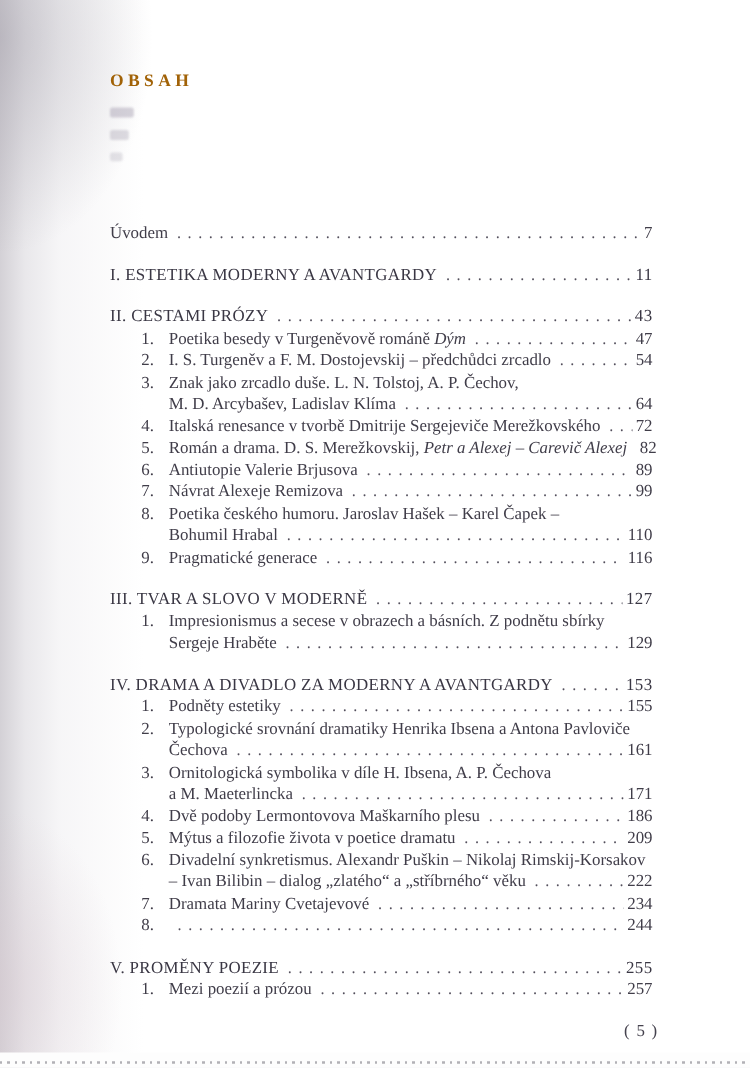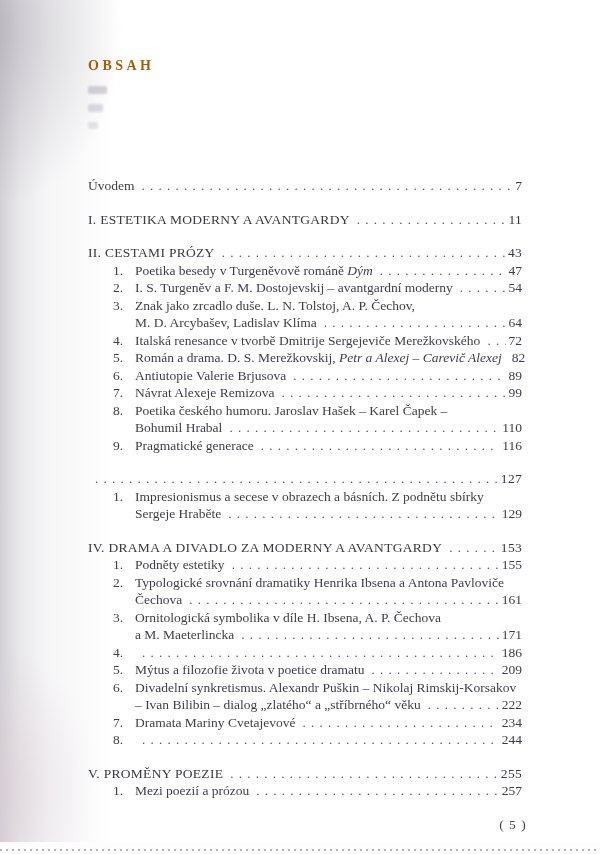--- a/index.html
+++ b/index.html
@@ -104,21 +104,21 @@
         <span class="pageno">43</span>
       </div>
       <div class="row entry">
         <span class="num">1.</span>
         <span class="text"><span>Poetika besedy v Turgeněvově románě </span><i>Dým</i></span>
         <span class="dots"></span>
         <span class="pageno">47</span>
       </div>
       <div class="row entry">
         <span class="num">2.</span>
-        <span class="text"><span>I. S. Turgeněv a F. M. Dostojevskij – avantgardní moderny</span></span>
+        <span class="text"><span>I. S. Turgeněv a F. M. Dostojevskij – předchůdci zrcadlo</span></span>
         <span class="dots"></span>
         <span class="pageno">54</span>
       </div>
       <div class="row entry">
         <span class="num">3.</span>
         <span class="text"><span>Znak jako zrcadlo duše. L. N. Tolstoj, A. P. Čechov,</span></span>
       </div>
       <div class="row cont">
         <span class="text"><span>M. D. Arcybašev, Ladislav Klíma</span></span>
         <span class="dots"></span>
@@ -157,20 +157,21 @@
         <span class="dots"></span>
         <span class="pageno">110</span>
       </div>
       <div class="row entry">
         <span class="num">9.</span>
         <span class="text"><span>Pragmatické generace</span></span>
         <span class="dots"></span>
         <span class="pageno">116</span>
       </div>
       <div class="row section">
+        <span class="text"><span>III. TVAR A SLOVO V MODERNĚ</span></span>
         <span class="dots"></span>
         <span class="pageno">127</span>
       </div>
       <div class="row entry">
         <span class="num">1.</span>
         <span class="text"><span>Impresionismus a secese v obrazech a básních. Z podnětu sbírky</span></span>
       </div>
       <div class="row cont">
         <span class="text"><span>Sergeje Hraběte</span></span>
         <span class="dots"></span>
@@ -200,20 +201,21 @@
         <span class="num">3.</span>
         <span class="text"><span>Ornitologická symbolika v díle H. Ibsena, A. P. Čechova</span></span>
       </div>
       <div class="row cont">
         <span class="text"><span>a M. Maeterlincka</span></span>
         <span class="dots"></span>
         <span class="pageno">171</span>
       </div>
       <div class="row entry">
         <span class="num">4.</span>
+        <span class="text"><span>Dvě podoby Lermontovova Maškarního plesu</span></span>
         <span class="dots"></span>
         <span class="pageno">186</span>
       </div>
       <div class="row entry">
         <span class="num">5.</span>
         <span class="text"><span>Mýtus a filozofie života v poetice dramatu</span></span>
         <span class="dots"></span>
         <span class="pageno">209</span>
       </div>
       <div class="row entry">

